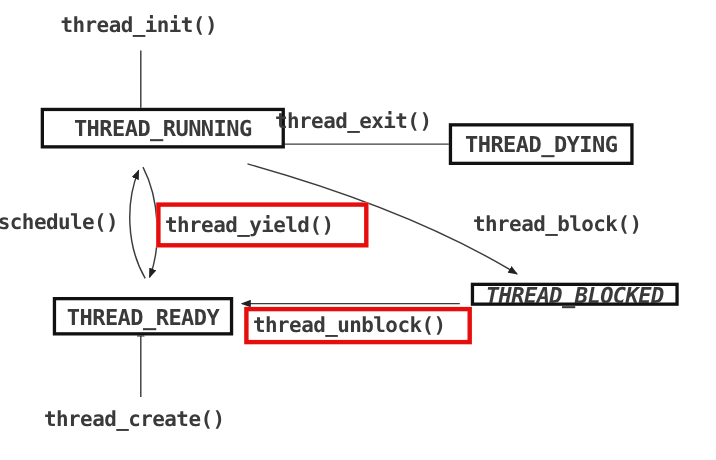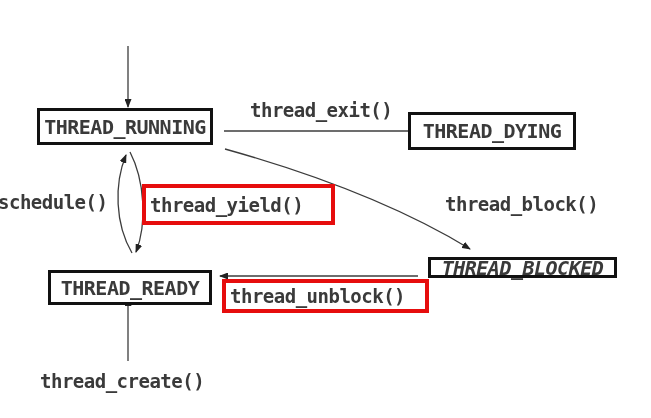--- a/index.html
+++ b/index.html
@@ -42,28 +42,29 @@
     </defs>
     <path d="M128,46 L128,107" stroke="#3c3c3c" stroke-width="1.3" fill="none" marker-end="url(#ah)"></path>
     <path d="M224,131 L423,131" stroke="#3c3c3c" stroke-width="1.3" fill="none" marker-end="url(#ah)"></path>
     <path d="M132,253 C115,224 114,184 126,155" stroke="#3c3c3c" stroke-width="1.3" fill="none" marker-end="url(#ah)"></path>
     <path d="M130,152 C145,181 147,224 136,252" stroke="#3c3c3c" stroke-width="1.3" fill="none" marker-end="url(#ah)"></path>
     <path d="M225,149 Q375,191 470,249" stroke="#3c3c3c" stroke-width="1.3" fill="none" marker-end="url(#ah)"></path>
     <path d="M418,276 L220,276" stroke="#3c3c3c" stroke-width="1.3" fill="none" marker-end="url(#ah)"></path>
     <path d="M128,361 L128,298" stroke="#3c3c3c" stroke-width="1.3" fill="none" marker-end="url(#ah)"></path>
   </svg>
 
-  <div class="state" style="left:37px;  top:108px; width:176px; height:37px;">THREAD_RUNNING</div>
+  <div class="state" style="left:37px;  top:98px; width:222px; height:37px;">THREAD_RUNNING</div>
   <div class="state" style="left:408px; top:112px; width:168px; height:38px;">THREAD_DYING</div>
   <div class="state" style="left:48px;  top:270px; width:164px; height:35px;">THREAD_READY</div>
   <div class="state" style="left:428px; top:257px; width:189px; height:21px;font-style:italic;">THREAD_BLOCKED</div>
 
+  <div class="lbl" style="left:55px;  top:11px;">thread_init()</div>
   <div class="lbl" style="left:250px; top:98px;">thread_exit()</div>
   <div class="lbl" style="left:-2px;  top:190px;">schedule()</div>
-  <div class="lbl" style="left:445px; top:192px;">thread_block()</div>
+  <div class="lbl" style="left:430px; top:192px;">thread_block()</div>
   <div class="lbl" style="left:40px;  top:369px;">thread_create()</div>
 
   <div class="hl" style="left:142px; top:184px; width:193px; height:41px;">
     <span>thread_yield()</span>
   </div>
   <div class="hl" style="left:210px; top:279px; width:207px; height:34px;margin-left:12px;">
     <span>thread_unblock()</span>
   </div>
 
 </div>

